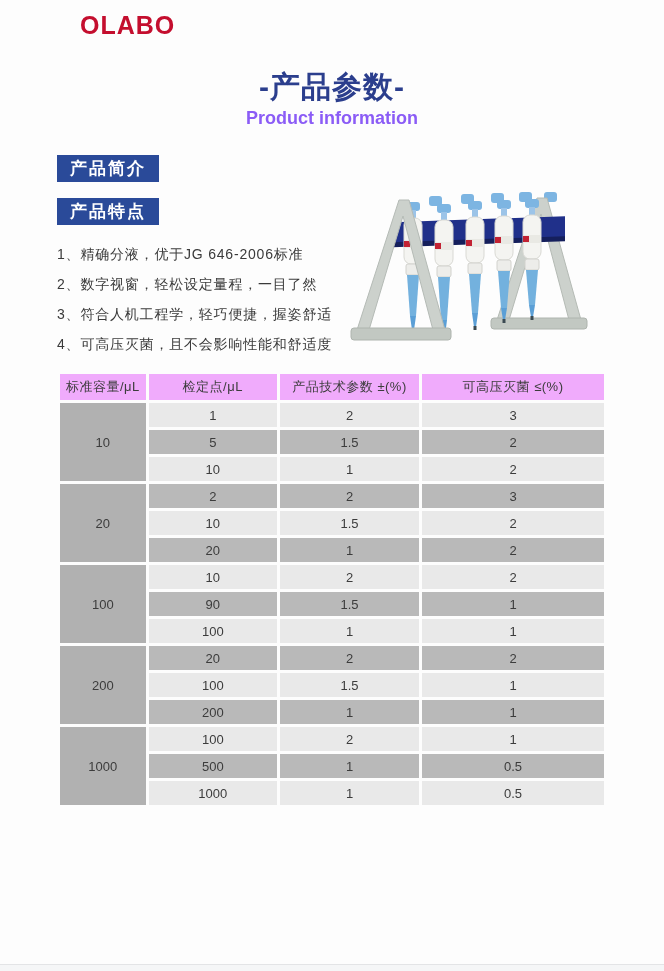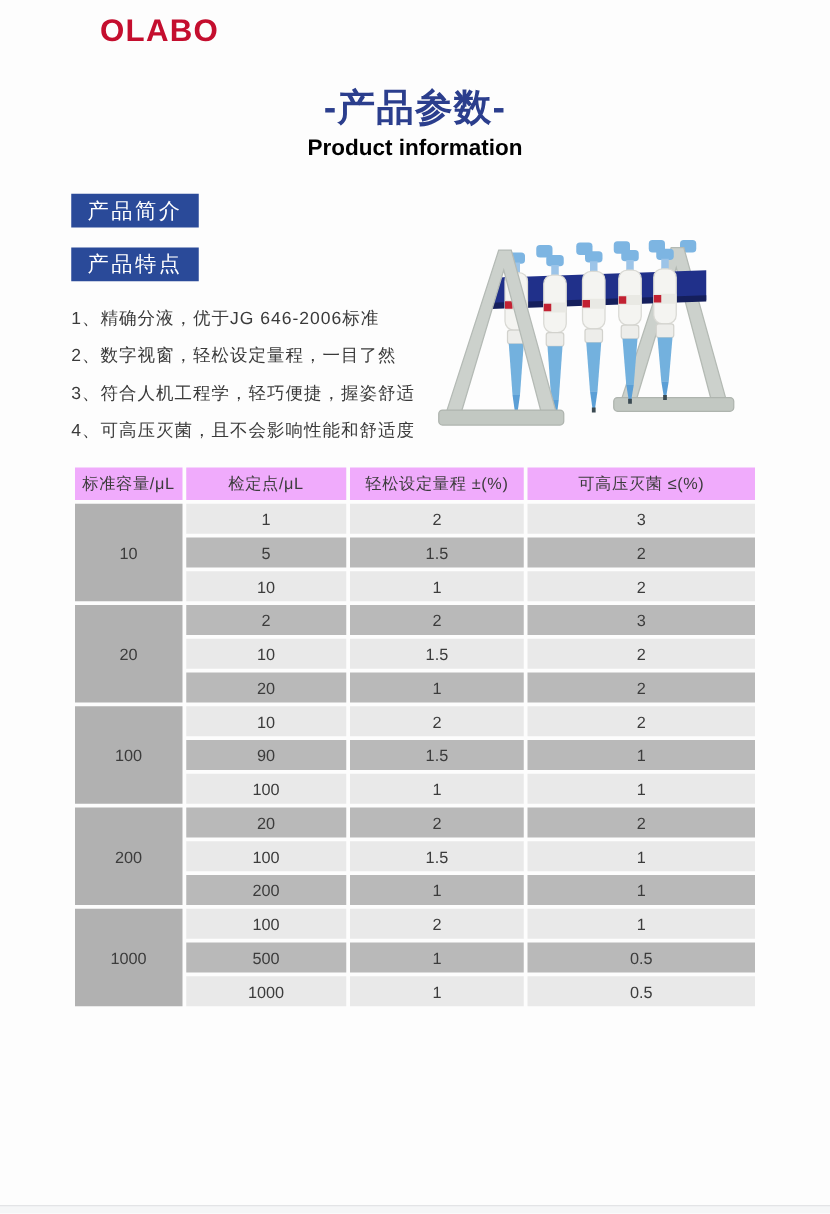--- a/index.html
+++ b/index.html
@@ -11,26 +11,26 @@
     background:#fdfdfd; overflow:hidden; margin:0 auto;
   }
 
   
   .page-header { padding:12px 0 0 80px; }
   .logo { color:#c40e2e; font-size:25px; font-weight:800; letter-spacing:1px; line-height:26px; }
 
   
   .title-block { text-align:center; margin-top:32px; }
   .page-title { margin:0; color:#2b3e8d; font-size:30px; font-weight:700; letter-spacing:1px; line-height:34px; }
-  .page-subtitle { color:#000000; font-size:18px; font-weight:600; margin-top:4px; }
+  .page-subtitle { color:#8b5cf6; font-size:18px; font-weight:600; margin-top:4px; }
 
   
   .badge {
     display:inline-block; background:#2a4a99; color:#ffffff;
-    font-size:17px; font-weight:400; letter-spacing:2px;
+    font-size:17px; font-weight:700; letter-spacing:2px;
     padding:3px 13px; line-height:21px;
   }
 
   
   .intro-section { margin:26px 57px 0 57px; }
   .intro-text {
     margin:13px 0 0 0; font-size:14px; line-height:29px; letter-spacing:0.8px;
     color:#3a3a3a; text-align:justify; text-indent:2em;
   }
 
@@ -184,21 +184,21 @@
       <colgroup>
         <col style="width:16%">
           <col style="width:24%">
           <col style="width:26%">
           <col style="width:34%">
       </colgroup>
       <thead>
           <tr id="specs-head-row">
             <th>标准容量/μL</th>
             <th>检定点/μL</th>
-            <th>轻松设定量程 ±(%)</th>
+            <th>产品技术参数 ±(%)</th>
             <th>可高压灭菌 ≤(%)</th>
           </tr>
         </thead>
       <tbody id="specs-body">
           <tr>
             <td rowspan="3" class="cap-cell">10</td>
             <td class="light">1</td>
             <td class="light">2</td>
             <td class="light">3</td>
           </tr>

